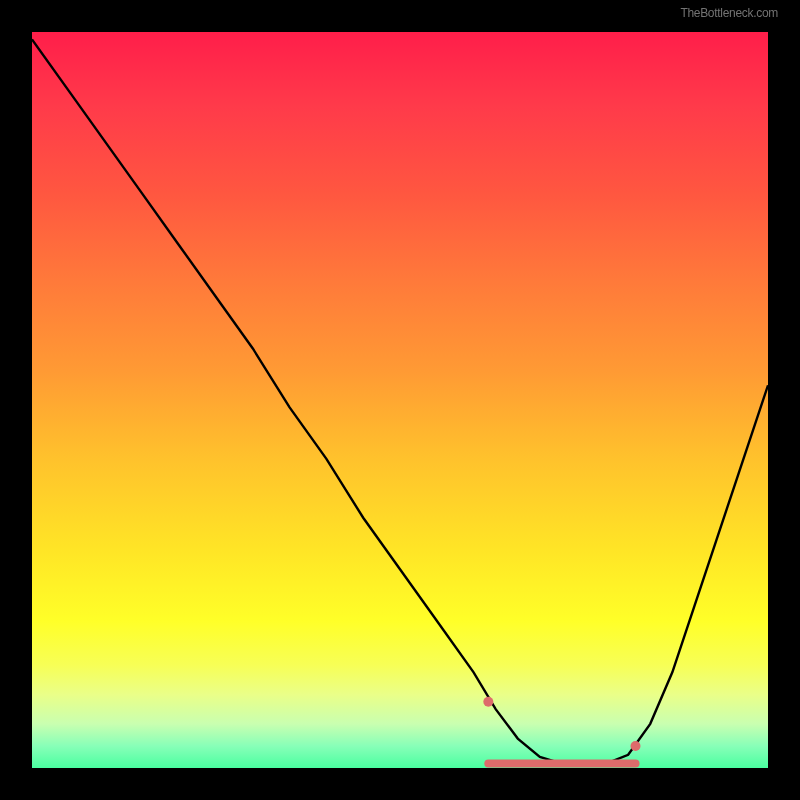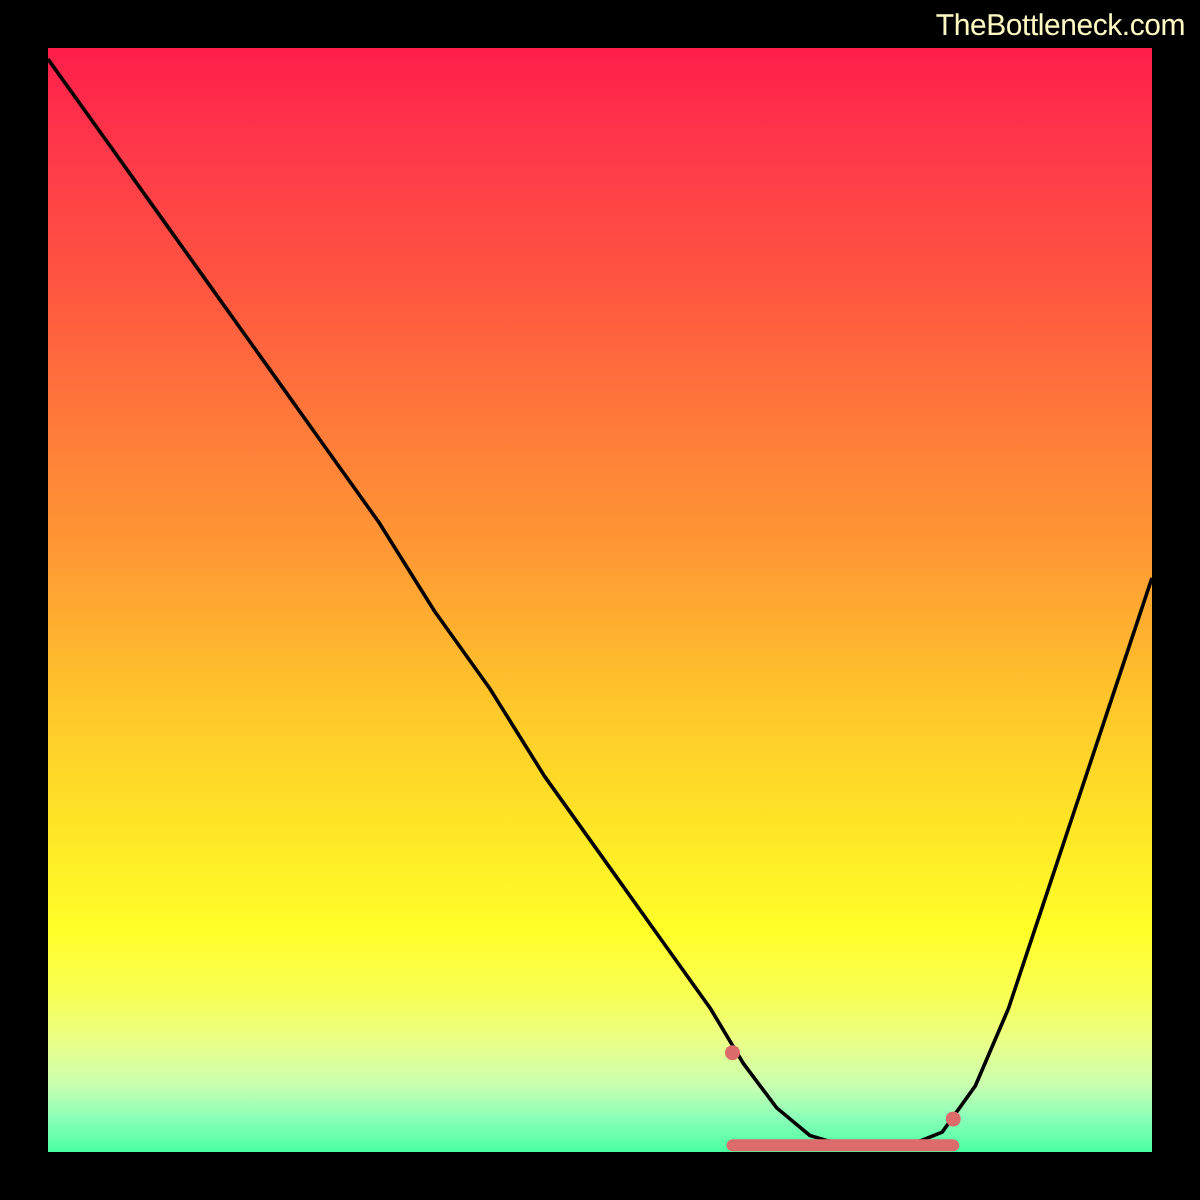--- a/index.html
+++ b/index.html
@@ -13,23 +13,23 @@
   }
   .container {
     position: relative;
     width: 800px;
     height: 800px;
     background: #000;
   }
   .watermark {
     position: absolute;
     top: 6px;
-    right: 10px;
-    color: #fef9c3;
-    font-size: 20px;
+    right: 22px;
+    color: #737373;
+    font-size: 12px;
     font-weight: 500;
     letter-spacing: -0.3px;
     z-index: 20;
   }
   .plot-area {
     position: absolute;
     left: 32px;
     top: 32px;
     width: 736px;
     height: 736px;

